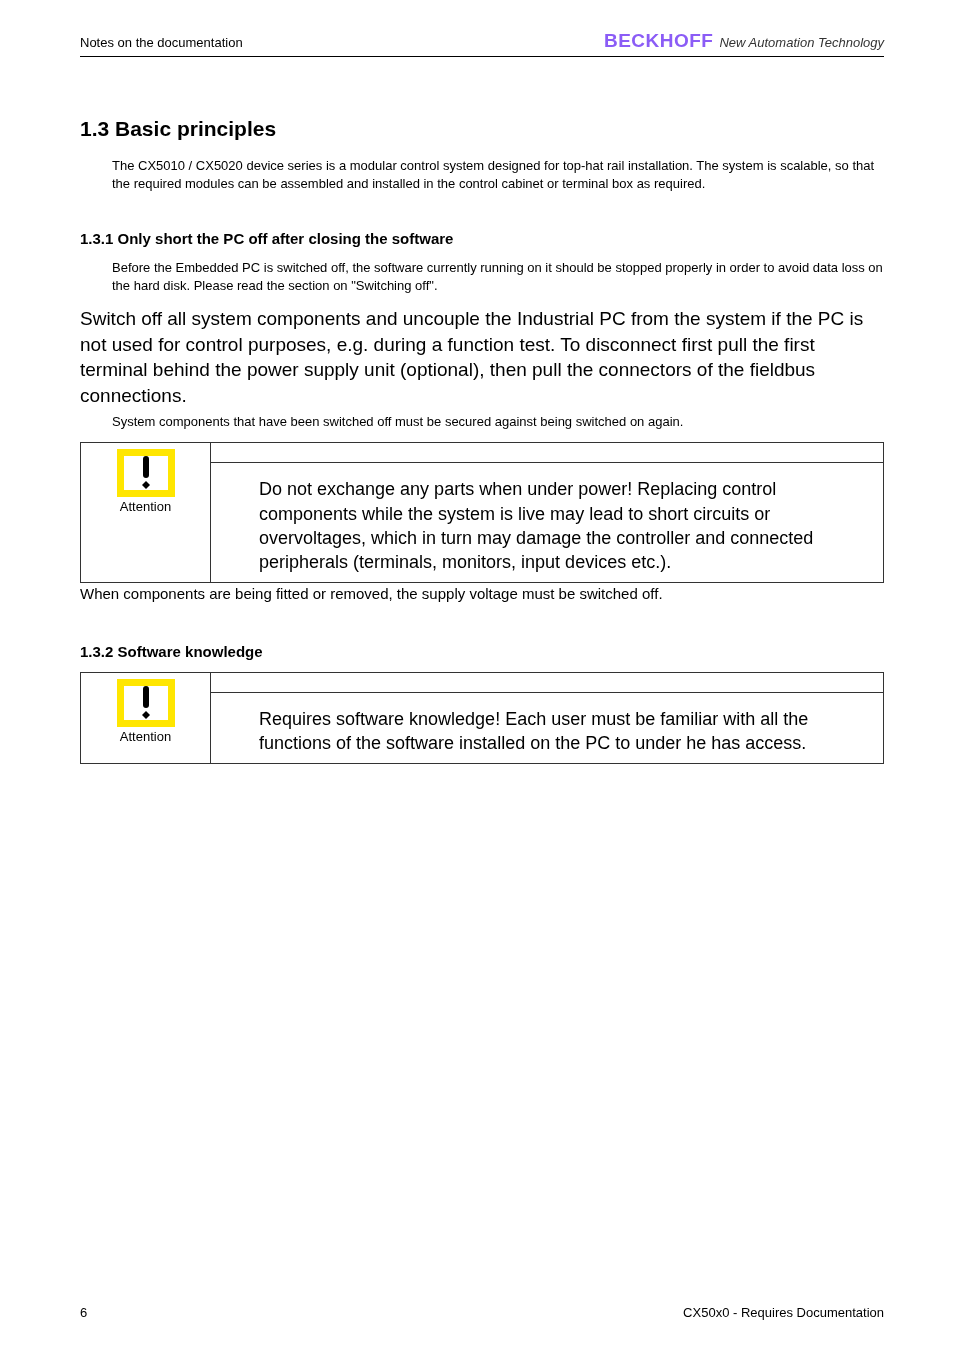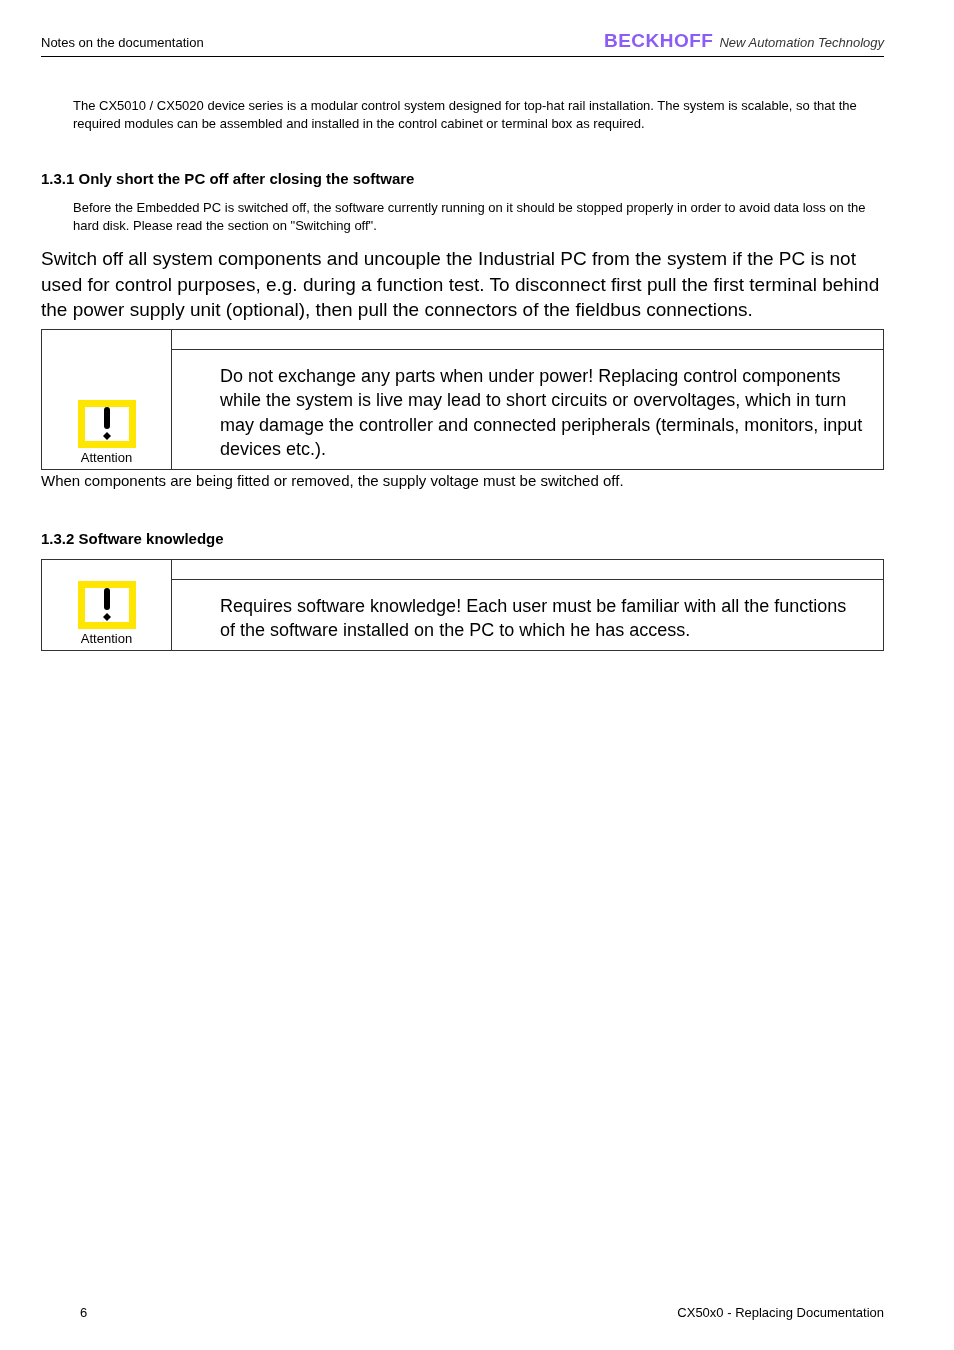--- a/index.html
+++ b/index.html
@@ -5,21 +5,21 @@
   * { margin: 0; padding: 0; box-sizing: border-box; }
   body {
     font-family: Arial, Helvetica, sans-serif;
     width: 954px;
     height: 1350px;
     background: #fff;
     color: #000;
     position: relative;
   }
   .page {
-    padding: 30px 70px 30px 41px;
+    padding: 30px 70px 30px 80px;
   }
   .header-row {
     display: flex;
     justify-content: space-between;
     align-items: baseline;
     border-bottom: 1.5px solid #000;
     padding-bottom: 4px;
     margin-bottom: 40px;
   }
   .header-left {
@@ -68,21 +68,20 @@
     border: 1px solid #333;
     display: flex;
     margin-top: 6px;
     background: #fff;
   }
   .notice-left {
     width: 130px;
     display: flex;
     flex-direction: column;
     align-items: center;
-    justify-content: flex-end;
     padding: 6px 0 4px 0;
     border-right: 1px solid #333;
   }
   .notice-left .label {
     font-size: 13px;
     margin-top: 2px;
   }
   .icon-box {
     width: 58px;
     height: 48px;
@@ -137,25 +136,27 @@
 <div class="page">
 
   <div class="header-row">
     <div class="header-left">Notes on the documentation</div>
     <div class="header-right">
       <span class="brand">BECKHOFF</span>
       <span class="tagline">New Automation Technology</span>
     </div>
   </div>
 
+  <div class="h2">1.3 Basic principles</div>
   <div class="para">The CX5010 / CX5020 device series is a modular control system designed for top-hat rail installation. The system is scalable, so that the required modules can be assembled and installed in the control cabinet or terminal box as required.</div>
 
   <div class="h3">1.3.1 Only short the PC off after closing the software</div>
   <div class="para">Before the Embedded PC is switched off, the software currently running on it should be stopped properly in order to avoid data loss on the hard disk. Please read the section on "Switching off".</div>
   <div class="para-tight">Switch off all system components and uncouple the Industrial PC from the system if the PC is not used for control purposes, e.g. during a function test. To disconnect first pull the first terminal behind the power supply unit (optional), then pull the connectors of the fieldbus connections.</div>
+  <div class="para">System components that have been switched off must be secured against being switched on again.</div>
 
   <div class="notice">
     <div class="notice-left">
       <div class="icon-box">
         <div class="icon-inner">
           <svg width="14" height="34" viewBox="0 0 14 34">
             <rect x="4" y="0" width="6" height="22" rx="3" fill="#000"></rect>
             <polygon points="7,25 11,29 7,33 3,29" fill="#000"></polygon>
           </svg>
         </div>
@@ -178,22 +179,22 @@
           <svg width="14" height="34" viewBox="0 0 14 34">
             <rect x="4" y="0" width="6" height="22" rx="3" fill="#000"></rect>
             <polygon points="7,25 11,29 7,33 3,29" fill="#000"></polygon>
           </svg>
         </div>
       </div>
       <div class="label">Attention</div>
     </div>
     <div class="notice-right">
       <div class="notice-title-bar"></div>
-      <div class="notice-body">Requires software knowledge!  Each user must be familiar with all the functions of the software installed on the PC to which he has access.</div>
+      <div class="notice-body">Requires software knowledge!  Each user must be familiar with all the functions of the software installed on the PC to under he has access.</div>
     </div>
   </div>
 
 </div>
 
 <div class="footer">
   <span>6</span>
-  <span>CX50x0 - Replacing Documentation</span>
+  <span>CX50x0 - Requires Documentation</span>
 </div>
 
 </body></html>

